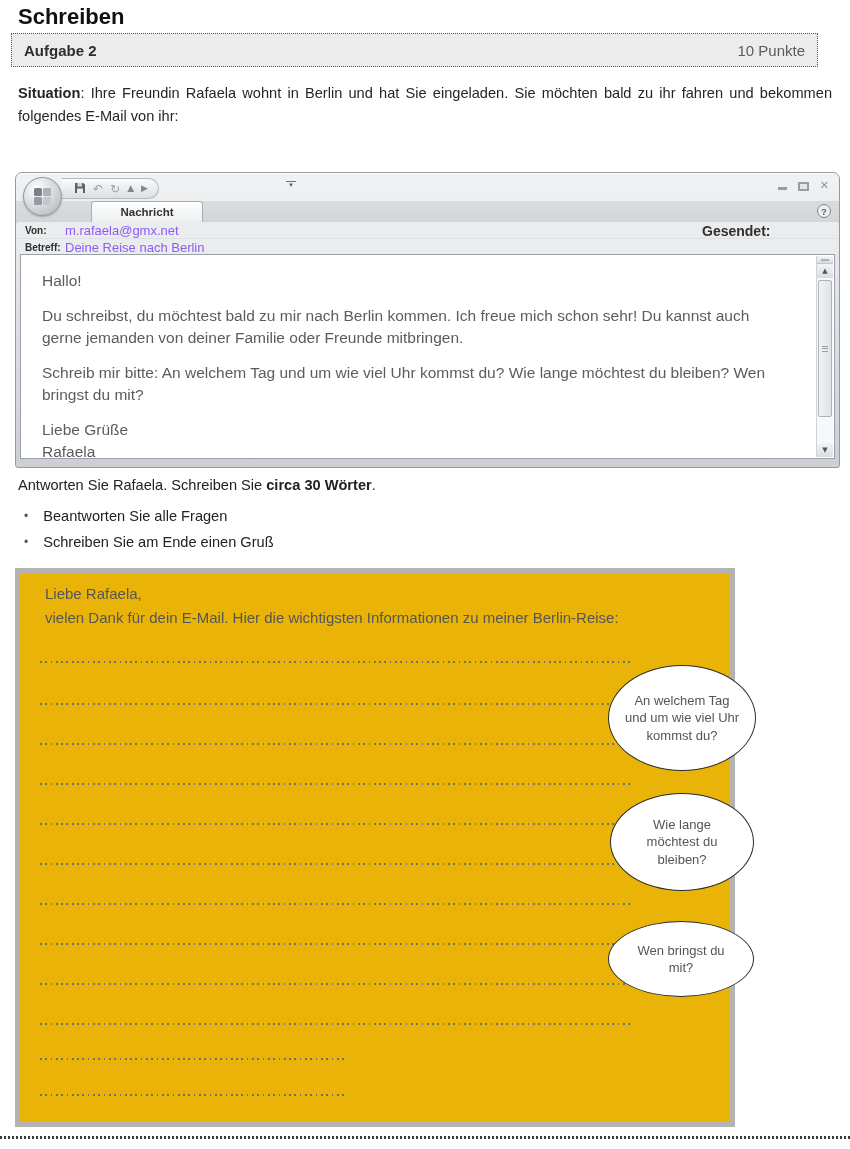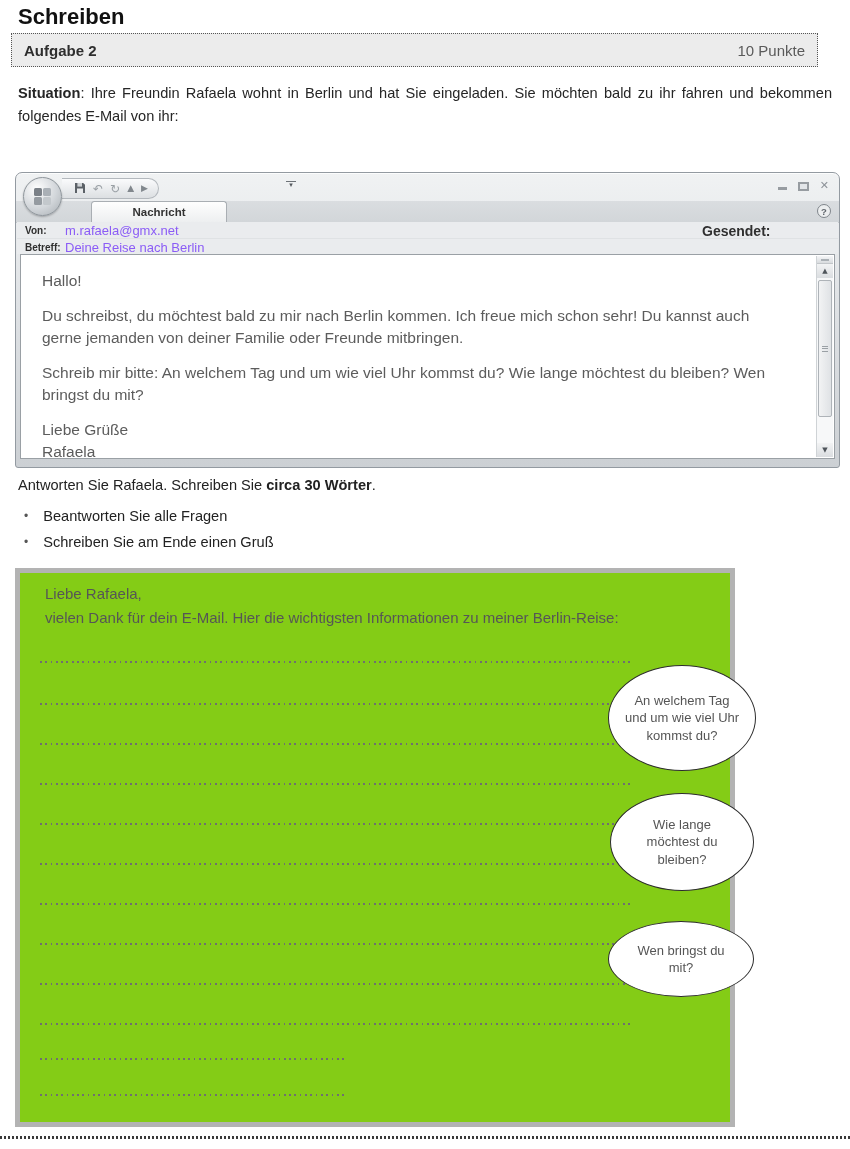--- a/index.html
+++ b/index.html
@@ -38,21 +38,21 @@
   .qat-more .chev{font-family:"DejaVu Sans",sans-serif;font-size:7px;color:#55595e;display:block;line-height:5px;}
   .win-controls{position:absolute;right:10px;top:7px;display:flex;gap:11px;align-items:flex-start;}
   .wc-min{width:9px;height:3px;background:#979ca1;margin-top:7px;}
   .wc-max{width:11px;height:9px;border:2px solid #979ca1;box-sizing:border-box;background:#e3e6e9;margin-top:2px;}
   .wc-close{font-family:"DejaVu Sans",sans-serif;font-size:11px;color:#8d9298;font-weight:bold;line-height:12px;}
 
   .tab-row{position:absolute;top:28px;left:0;right:0;height:21px;
     background:linear-gradient(#dadde0,#d2d6d9);border-bottom:1px solid #c6cacd;}
   .tab{position:absolute;top:0;height:21px;box-sizing:border-box;font-size:11.5px;color:#333;
     display:flex;align-items:center;justify-content:center;cursor:default;}
-  .tab.active{left:75px;width:136px;background:linear-gradient(#fefefe,#edeff0);
+  .tab.active{left:75px;width:112px;background:linear-gradient(#fefefe,#edeff0);
     border:1px solid #a9aeb3;border-bottom:none;border-radius:3.5px 3.5px 0 0;font-weight:bold;z-index:2;}
   .tab.inactive{left:191px;width:108px;margin-top:16px;}
   .help-btn{position:absolute;right:8px;top:3px;width:14px;height:14px;border-radius:50%;
     border:1.5px solid #7f858b;color:#5f656b;font-size:9.5px;font-weight:bold;box-sizing:border-box;
     display:flex;align-items:center;justify-content:center;background:#eceeef;}
 
   .fields{position:absolute;top:49px;left:1px;right:1px;height:32px;background:#eaecee;}
   .frow{position:relative;height:16px;display:flex;align-items:center;}
   .frow.first{border-bottom:1px solid #dfe2e4;}
   .flabel{font-size:10px;font-weight:bold;color:#2f2f2f;width:40px;padding-left:8px;flex:none;}
@@ -79,21 +79,21 @@
 
   
   .answer-instr{position:absolute;left:18px;top:477px;margin:0;font-size:14.6px;color:#222;}
   .answer-instr b{font-weight:bold;}
   .bullets{position:absolute;left:24px;top:503px;margin:0;padding:0;list-style:none;}
   .bullets li{font-size:14.6px;color:#222;height:26px;display:flex;align-items:center;}
   .bullets .dot{color:#555;margin-right:15px;font-size:12px;}
 
   
   .answer-box{position:absolute;left:15px;top:568px;width:720px;height:559px;box-sizing:border-box;
-    border:5px solid #b3b3b3;background:#84cc16;}
+    border:5px solid #b3b3b3;background:#eab308;}
   .salutation{position:absolute;left:25px;top:12px;margin:0;font-size:15px;color:#565656;}
   .intro{position:absolute;left:25px;top:36px;margin:0;font-size:15px;color:#565656;}
   .dotline{position:absolute;left:20px;height:2px;
     background-image:repeating-linear-gradient(90deg,#6f6f6f 0 1.7px,transparent 1.7px 5.3px);}
   .dotline.long{width:590px;}
   .dotline.short{width:305px;}
   .bubble{position:absolute;border:1.4px solid #2c2c2c;border-radius:50%;background:#fff;
     display:flex;align-items:center;justify-content:center;text-align:center;
     font-size:13px;line-height:1.32;color:#555;z-index:3;box-sizing:border-box;}
   .bubble.b1{left:588px;top:92px;width:148px;height:106px;padding:0 13px;}

